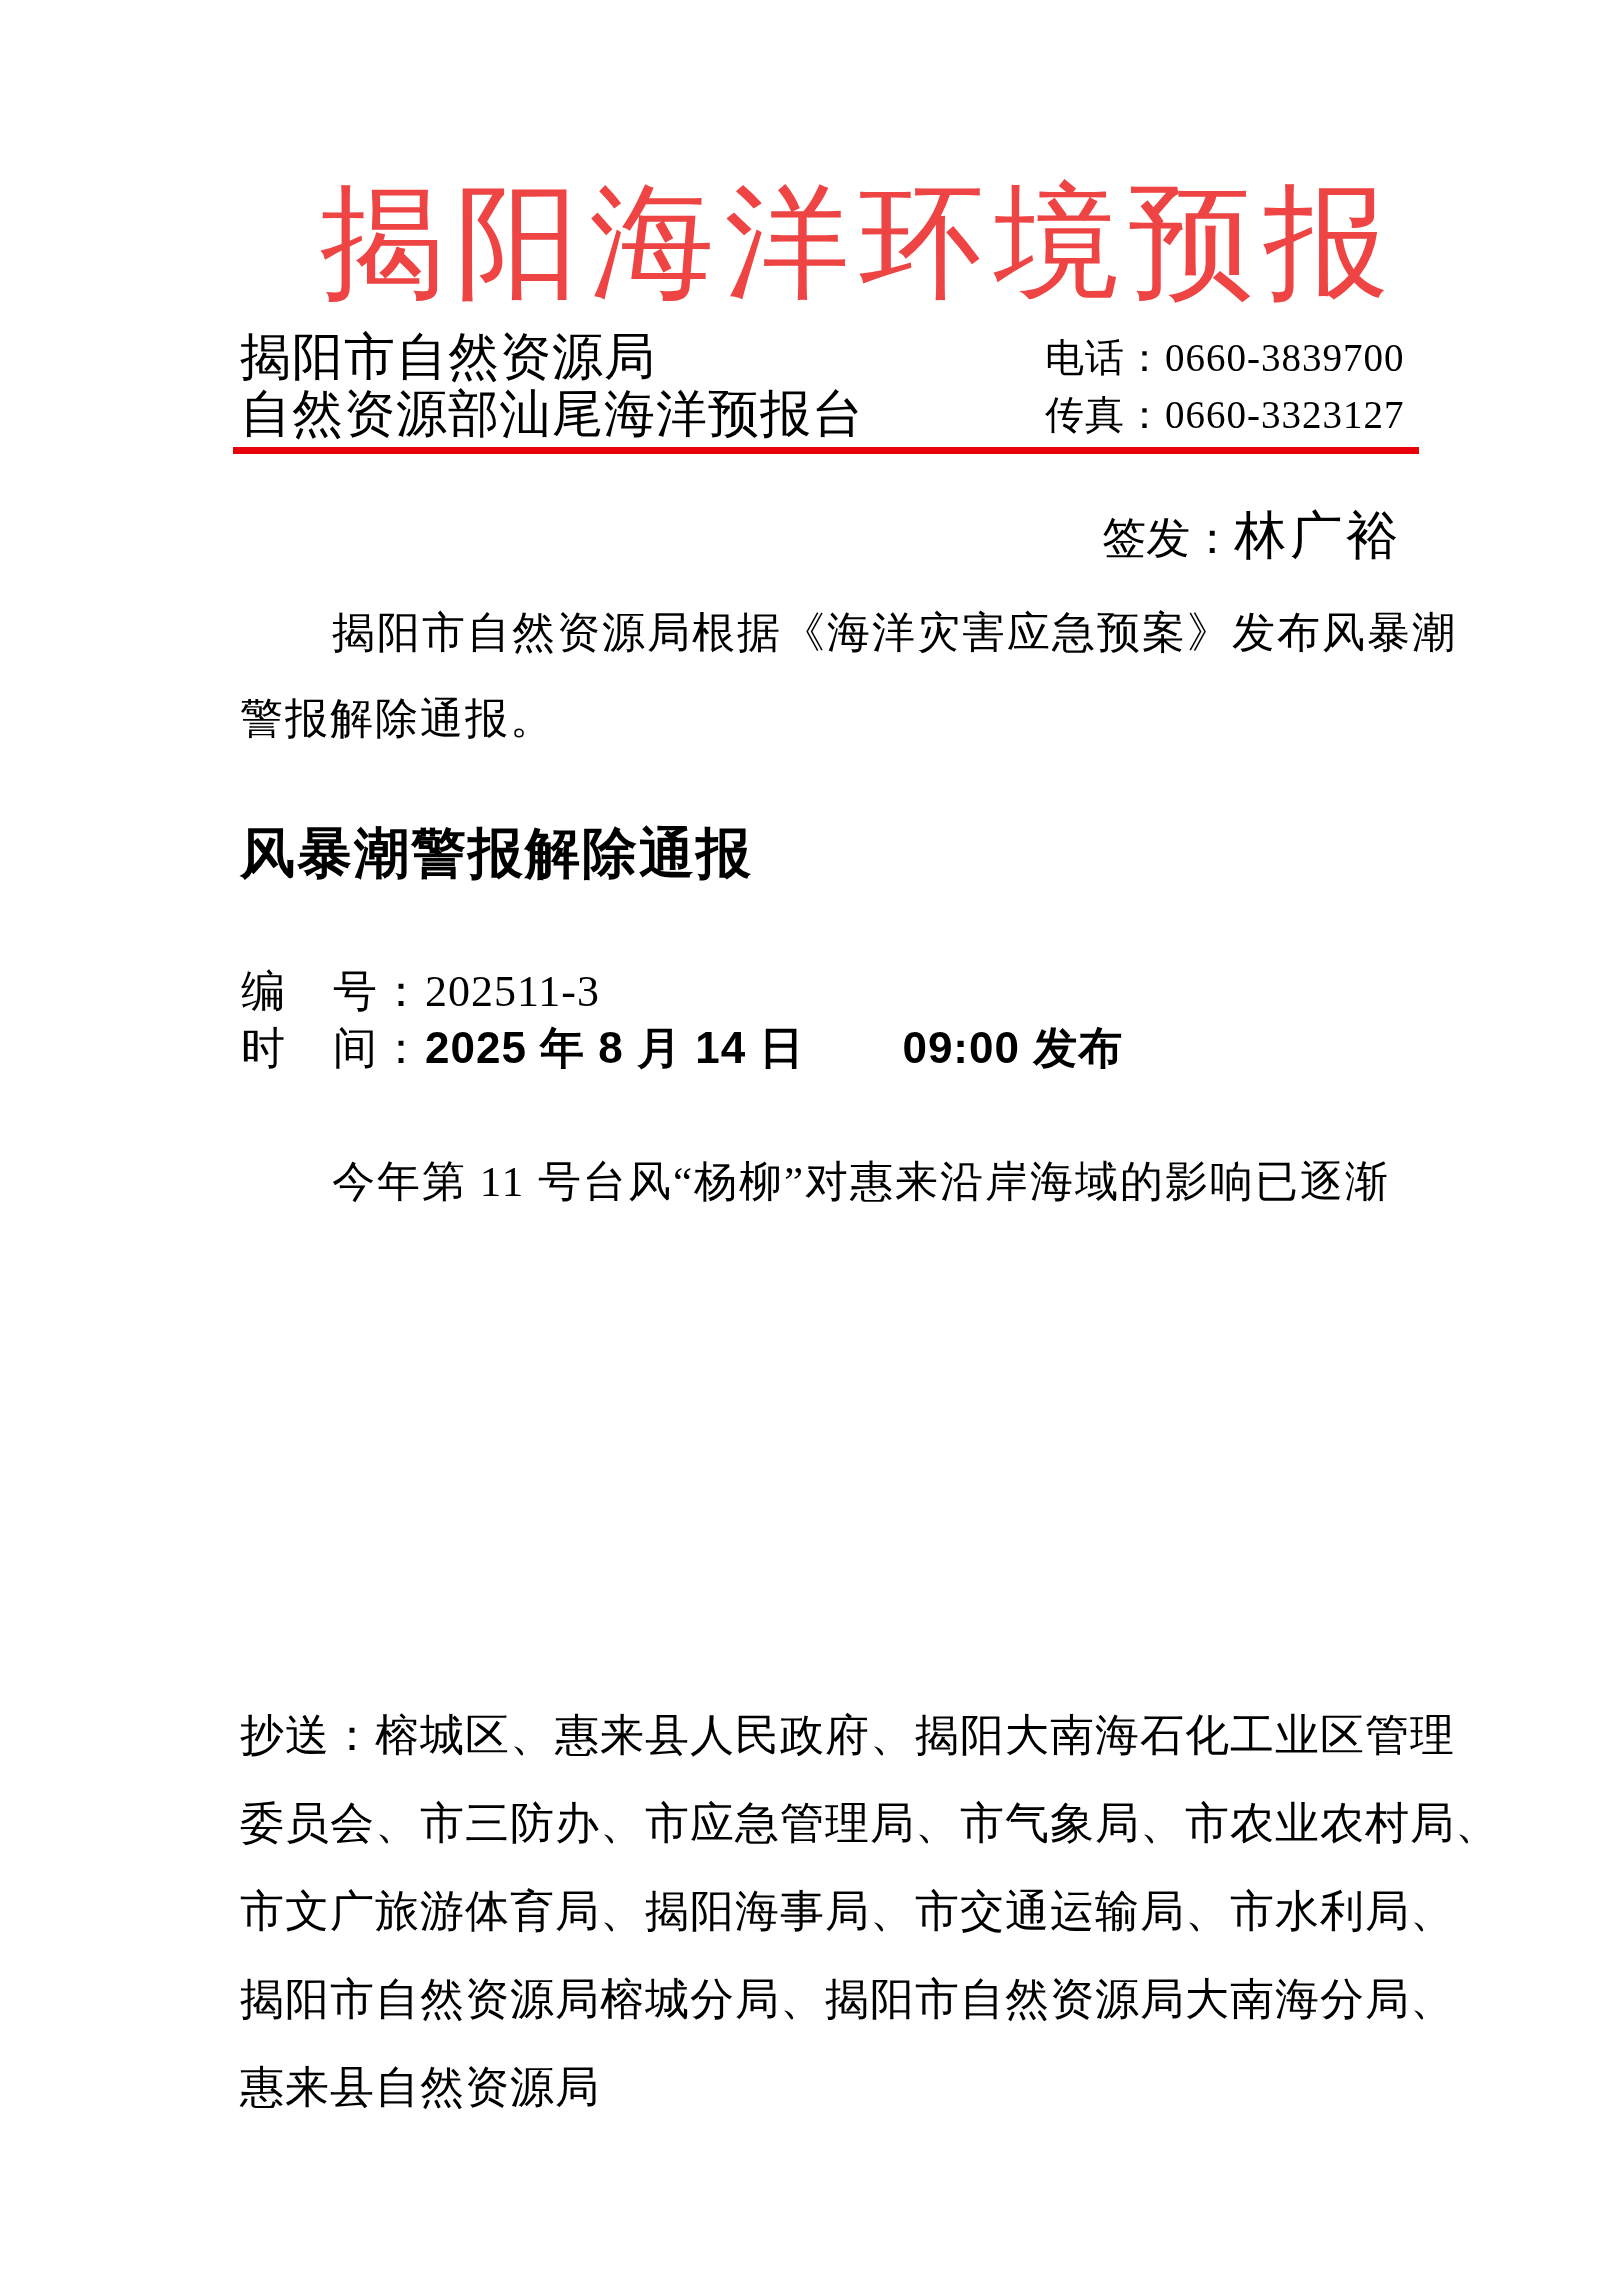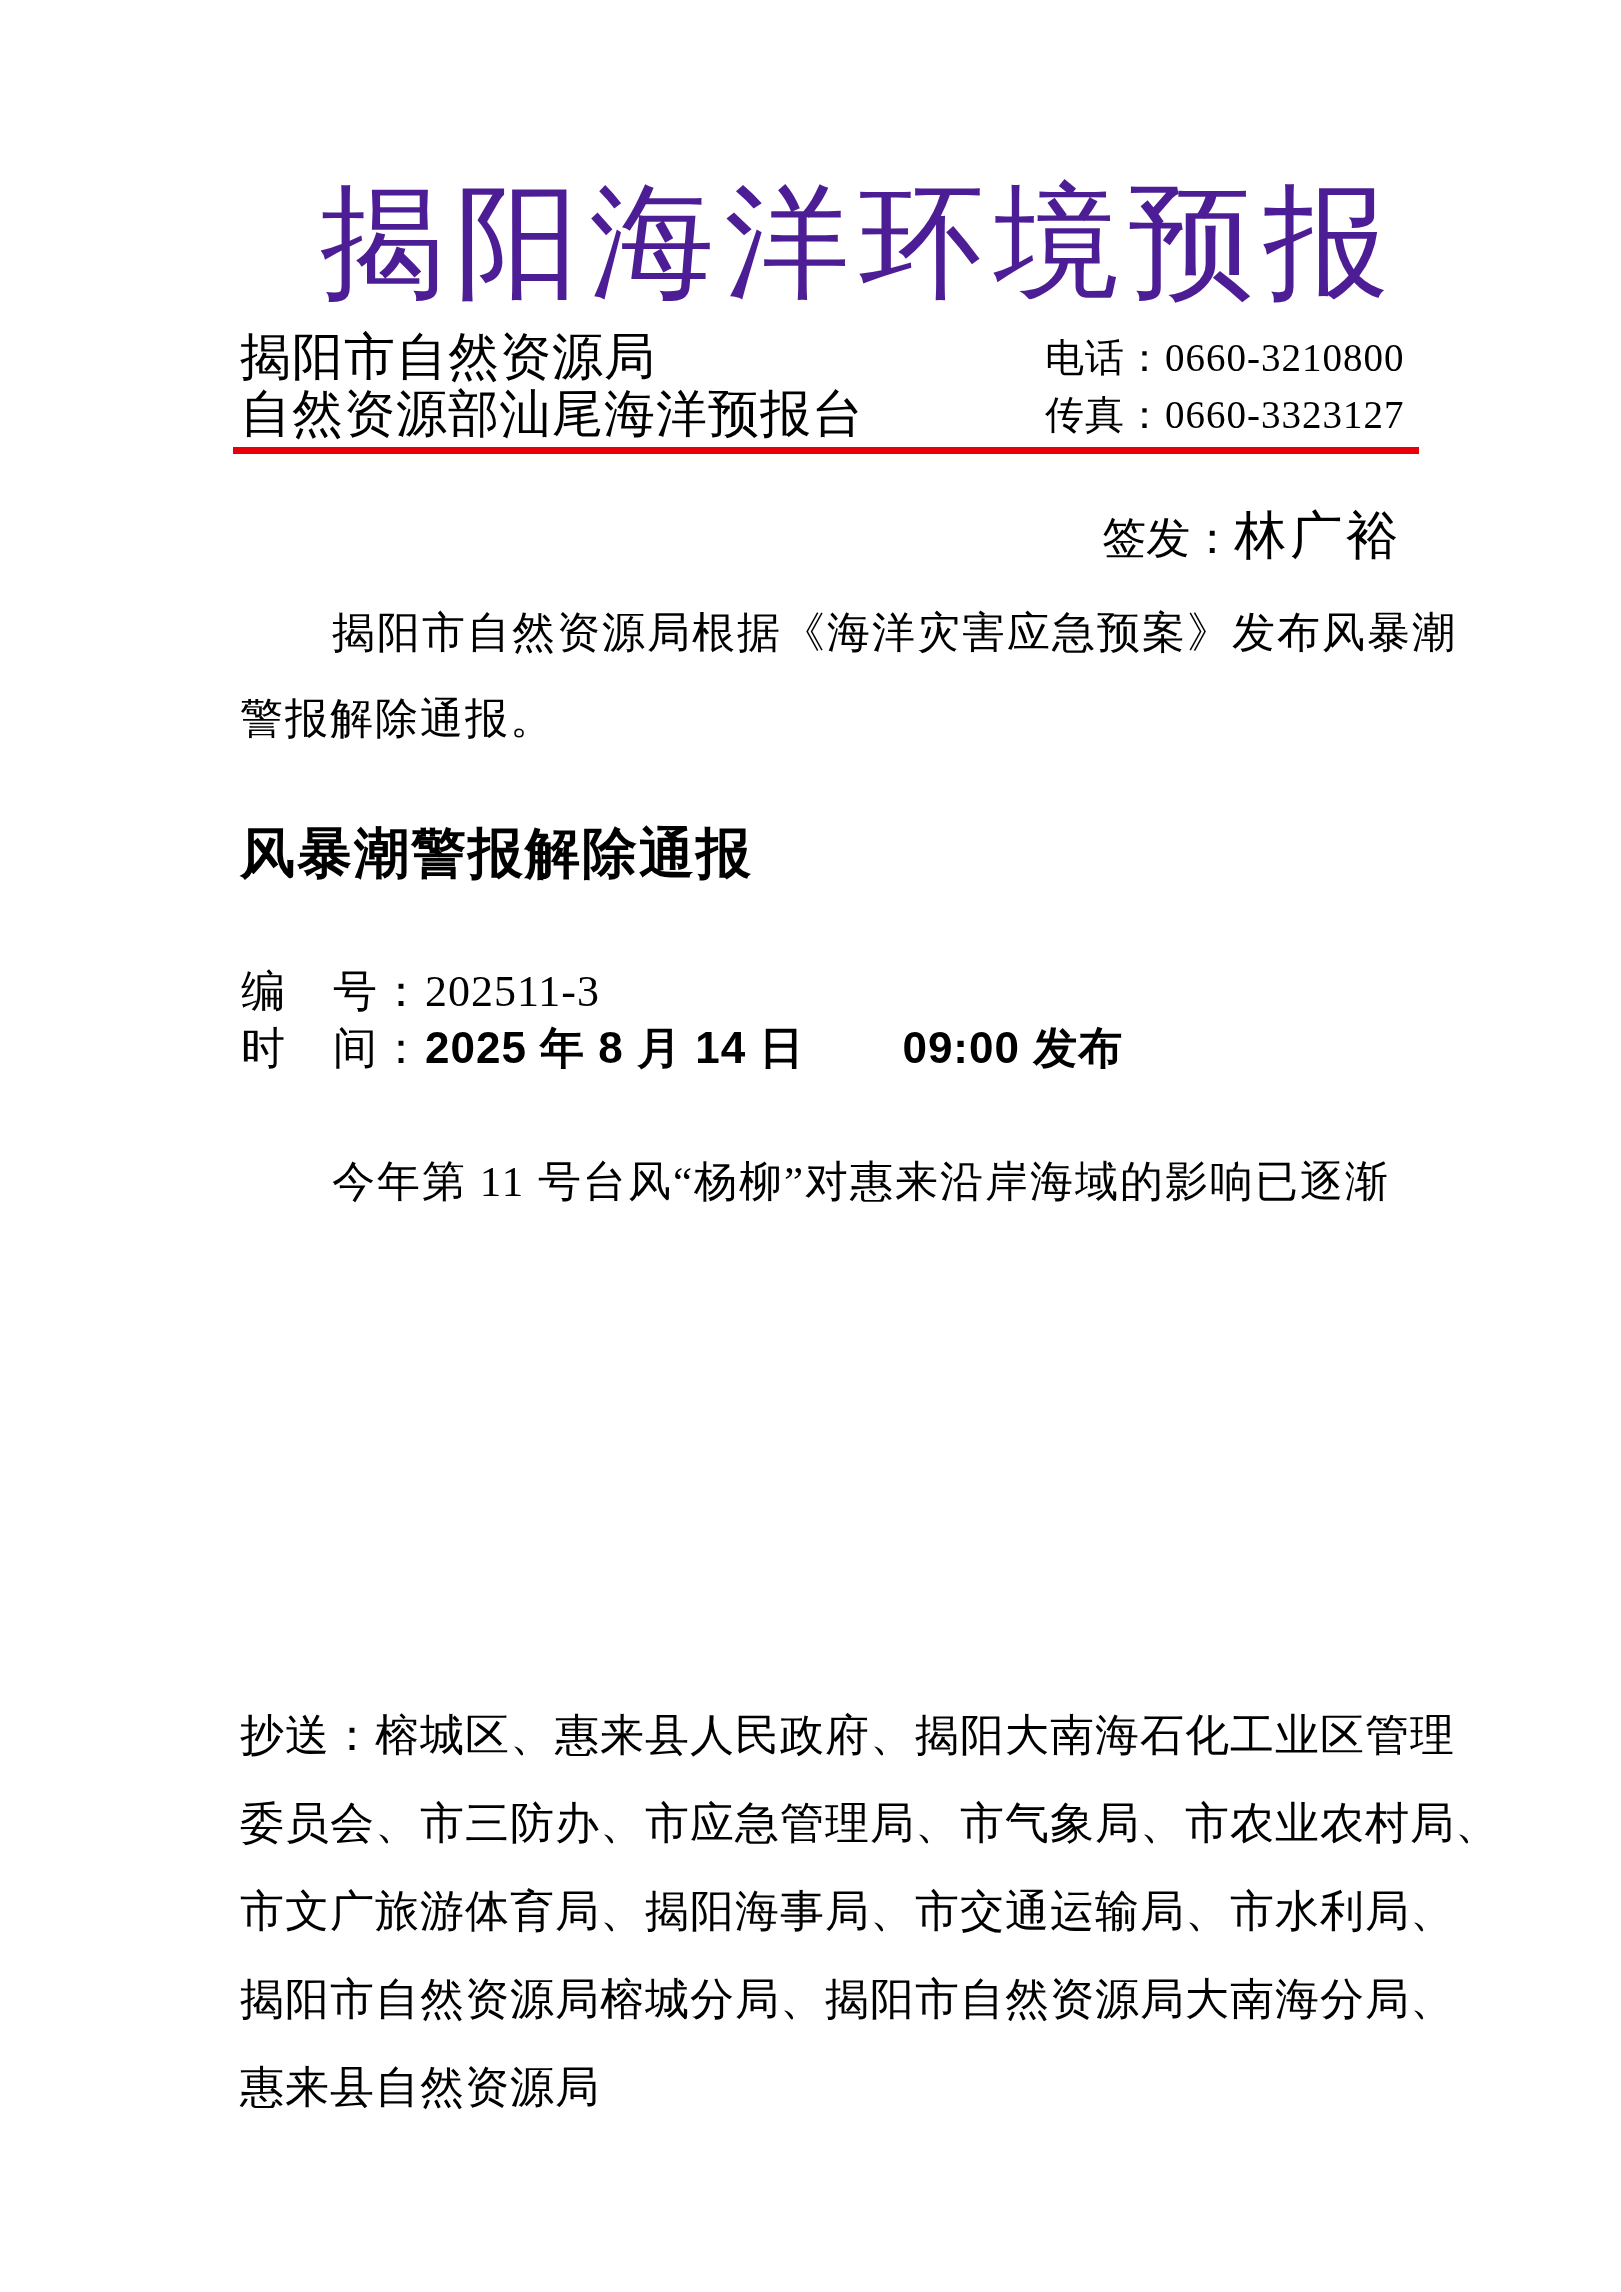--- a/index.html
+++ b/index.html
@@ -8,21 +8,21 @@
     width:1621px; height:2293px;
     background:#ffffff;
     color:#000000;
     font-family:"Liberation Serif","DejaVu Serif",serif;
     overflow:hidden;
   }
   
   .doc-title {
     position:absolute; left:320px; top:167px;
     font-size:125px; line-height:152px;
-    color:#4c1d95; letter-spacing:9.8px;
+    color:#ef4444; letter-spacing:9.8px;
     white-space:nowrap; font-weight:400;
   }
   .org-block {
     position:absolute; left:240px; top:329px;
     font-size:51px; line-height:57px; letter-spacing:1px;
     white-space:nowrap;
   }
   .contact-block {
     position:absolute; left:1045px; top:329px;
     font-size:39px; line-height:57px; letter-spacing:1px;
@@ -83,21 +83,21 @@
 <div class="page">
 
   <div class="doc-title">揭阳海洋环境预报</div>
 
   <div class="org-block">
     <div>揭阳市自然资源局</div>
     <div>自然资源部汕尾海洋预报台</div>
   </div>
 
   <div class="contact-block">
-    <div><span>电话：</span><span>0660-3210800</span></div>
+    <div><span>电话：</span><span>0660-3839700</span></div>
     <div><span>传真：</span><span>0660-3323127</span></div>
   </div>
 
   <div class="red-rule"></div>
 
   <div class="signoff">
     <span>签发：</span><span class="name">林广裕</span>
   </div>
 
   <div class="para intro">

